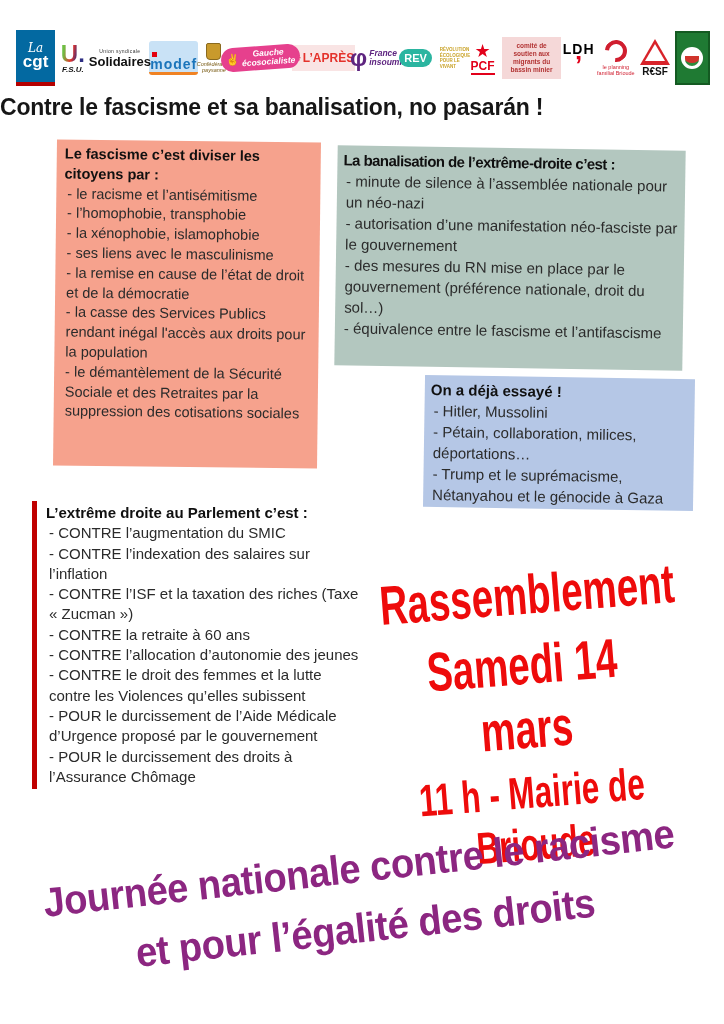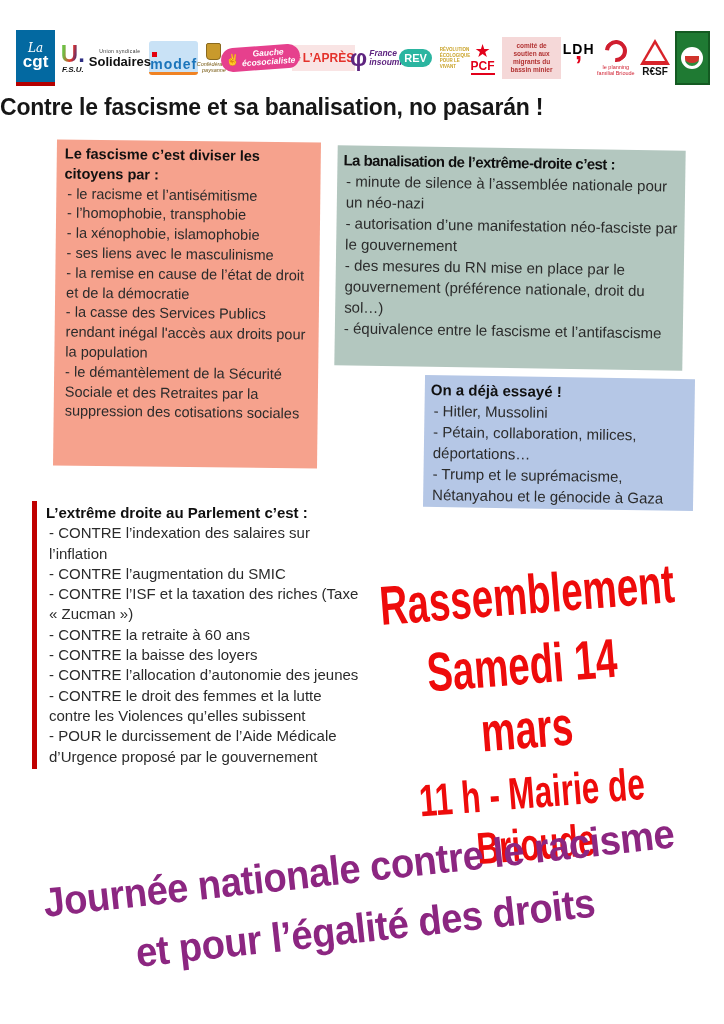--- a/index.html
+++ b/index.html
@@ -195,28 +195,28 @@
 
   <section class="box box-essaye">
     <div class="bx-heading">On a déjà essayé !</div>
     <div class="item">- Hitler, Mussolini</div>
     <div class="item">- Pétain, collaboration, milices, déportations…</div>
     <div class="item">- Trump et le suprémacisme, Nétanyahou et le génocide à Gaza</div>
   </section>
 
   <section class="box box-parlement">
     <div class="bx-heading">L’extrême droite au Parlement c’est :</div>
+    <div class="item">- CONTRE l’augmentation du SMIC</div>
     <div class="item">- CONTRE l’indexation des salaires sur l’inflation</div>
-    <div class="item">- CONTRE l’augmentation du SMIC</div>
     <div class="item">- CONTRE l’ISF et la taxation des riches (Taxe « Zucman »)</div>
     <div class="item">- CONTRE la retraite à 60 ans</div>
-    <div class="item">- CONTRE la baisse des loyers</div>
     <div class="item">- CONTRE l’allocation d’autonomie des jeunes</div>
     <div class="item">- CONTRE le droit des femmes et la lutte contre les Violences qu’elles subissent</div>
     <div class="item">- POUR le durcissement de l’Aide Médicale d’Urgence proposé par le gouvernement</div>
+    <div class="item">- POUR le durcissement des droits à l’Assurance Chômage</div>
   </section>
 
   <div class="event">
     <span class="evt-line evt-l1">Rassemblement</span>
     <span class="evt-line evt-l2">Samedi 14 mars</span>
     <span class="evt-line evt-l3">11 h - Mairie de Brioude</span>
   </div>
 
   <div class="slogan">
     <span class="slogan-line">Journée nationale contre le racisme</span>

